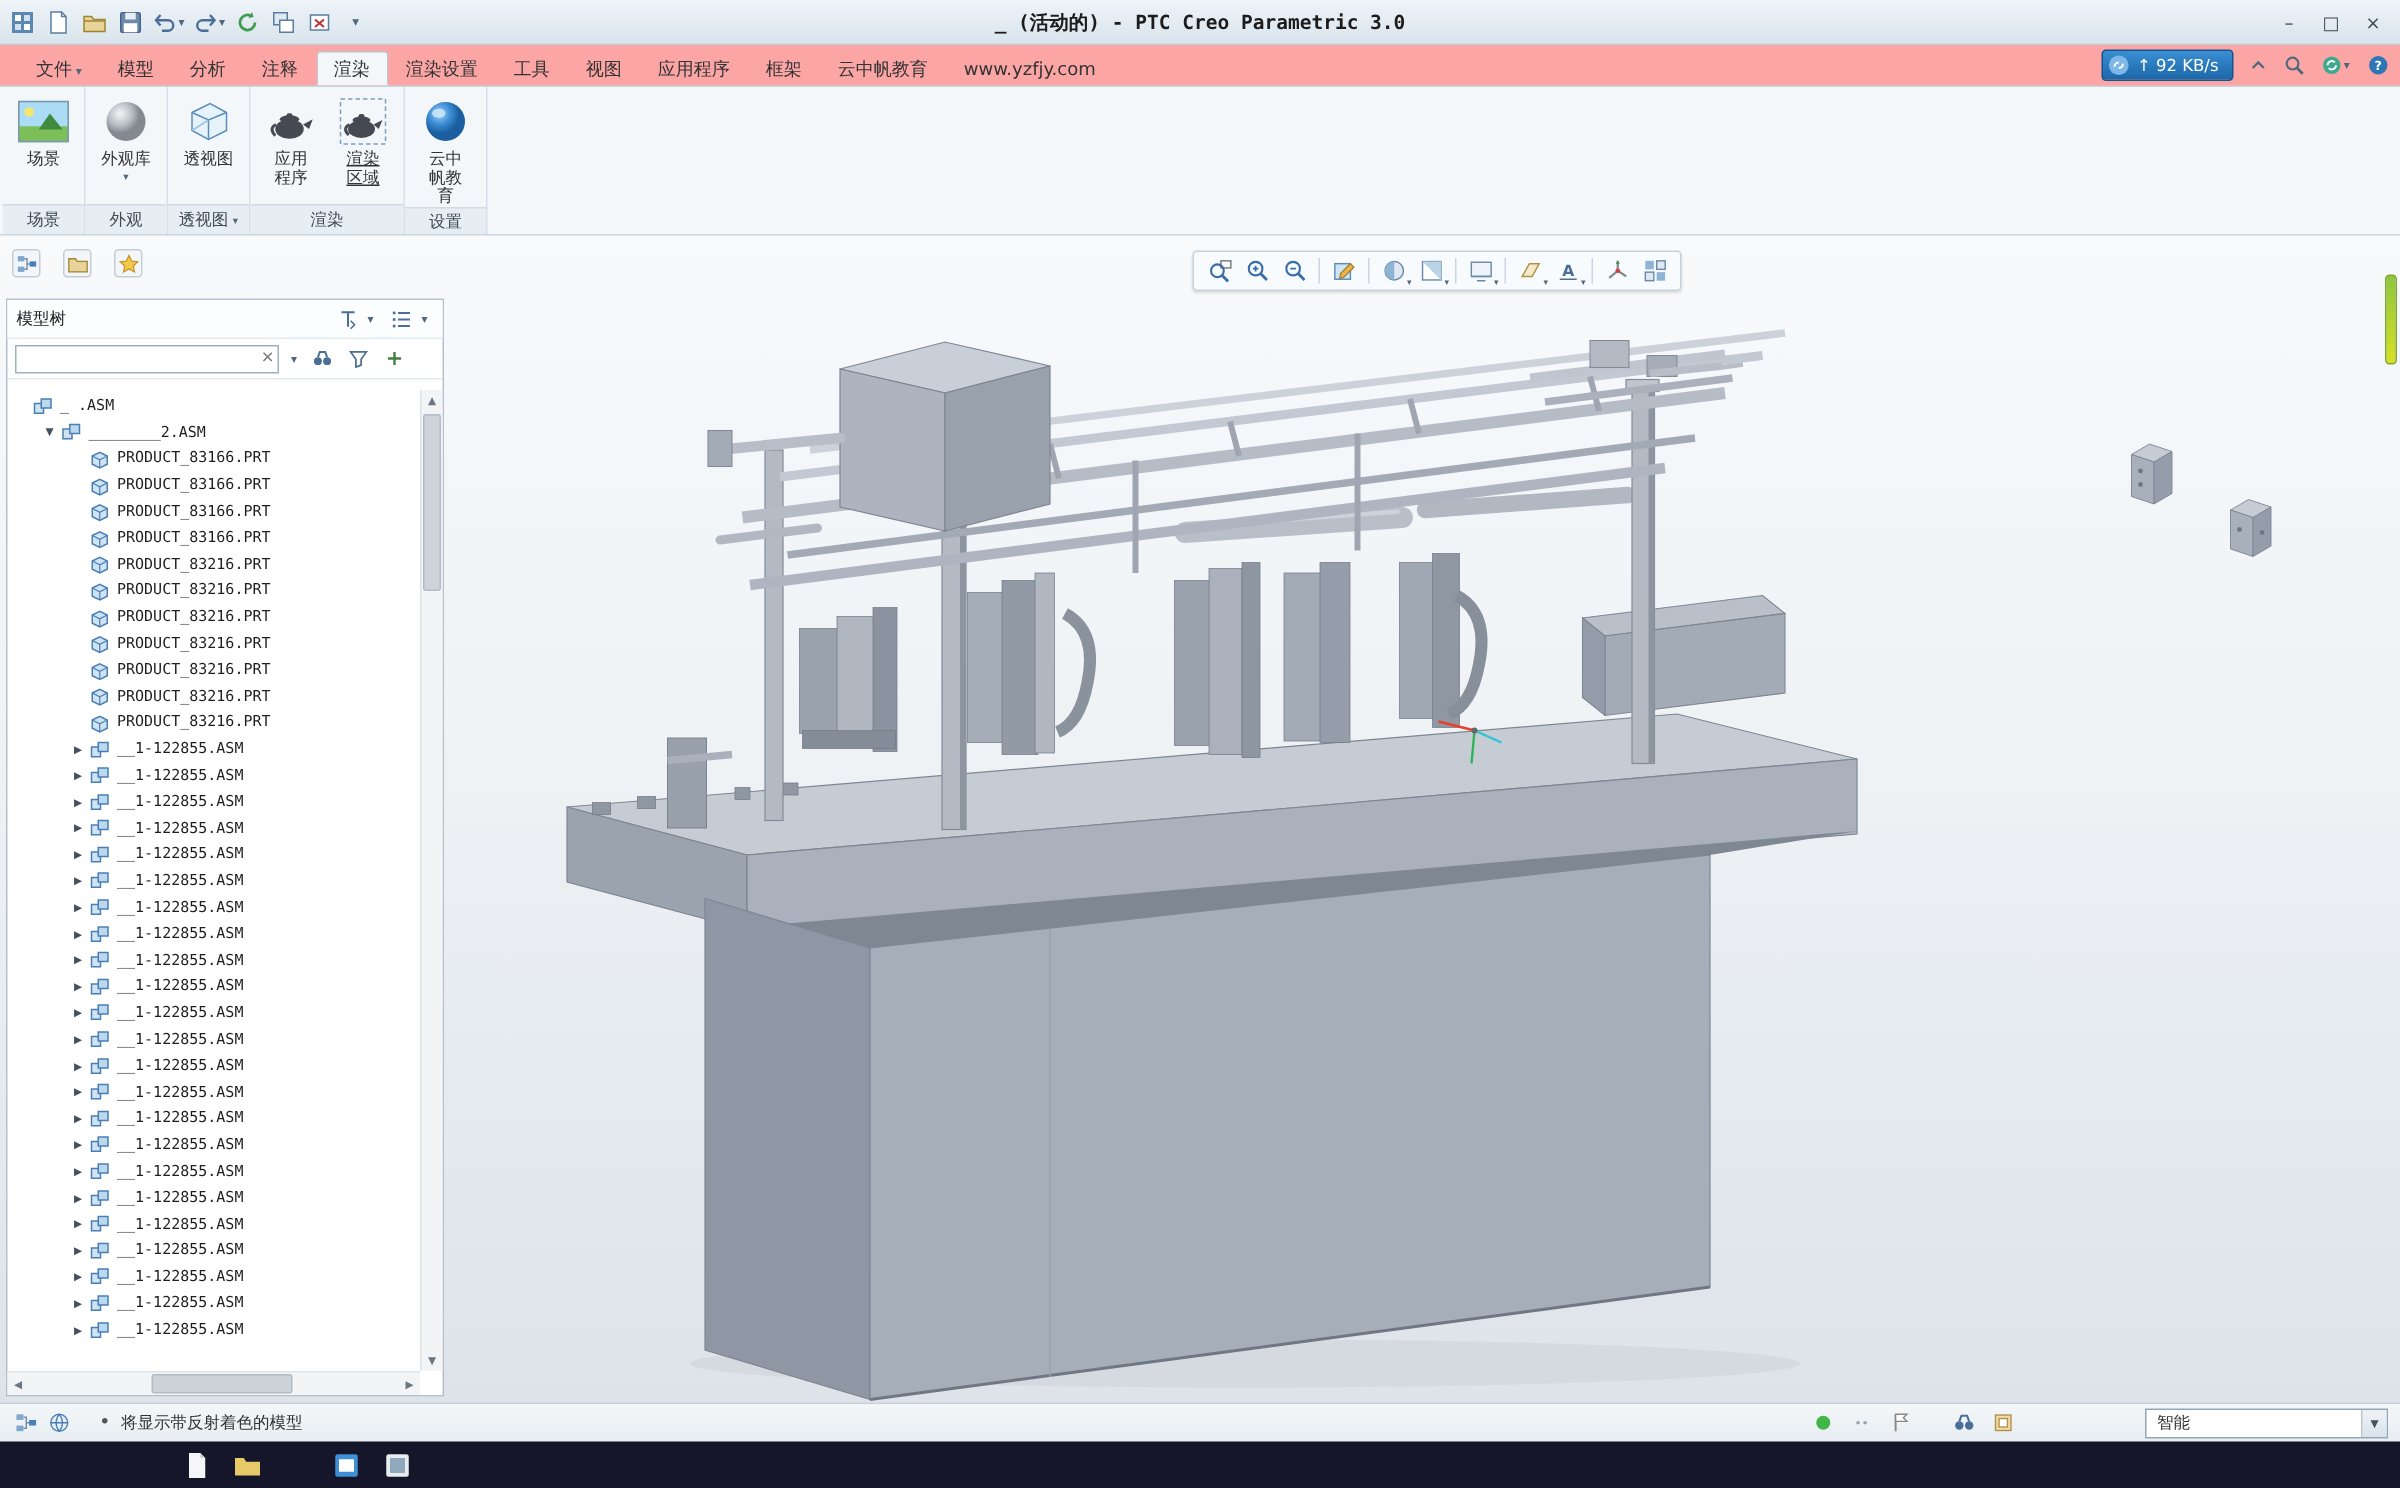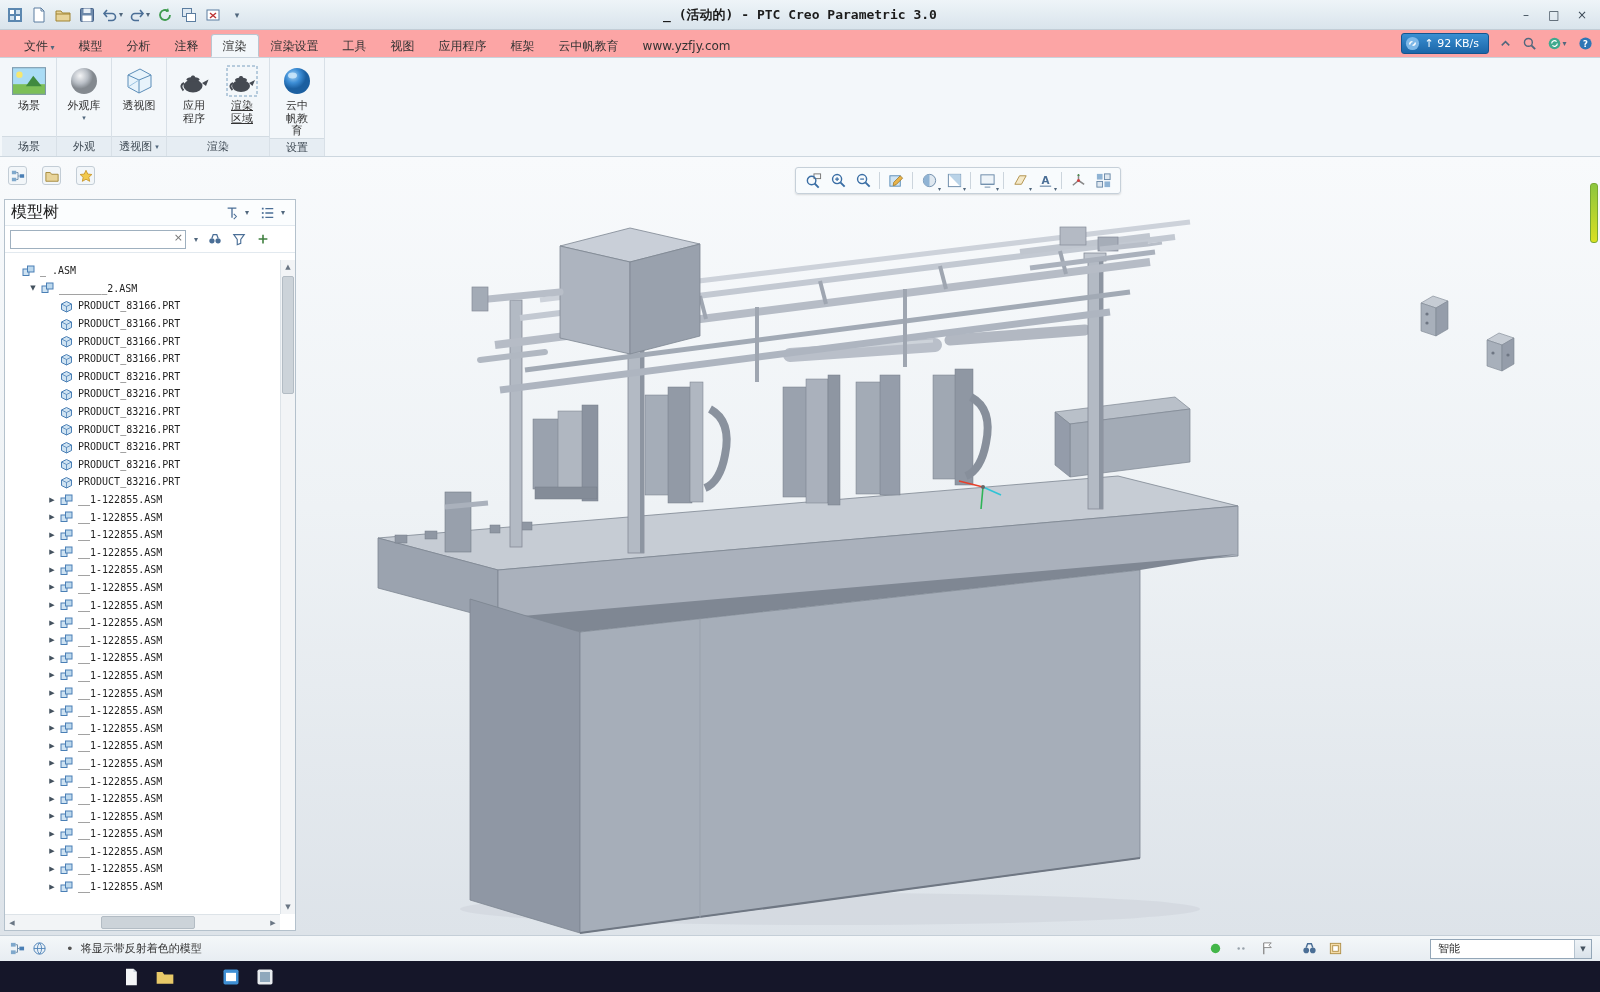--- a/index.html
+++ b/index.html
@@ -60,21 +60,21 @@
   #navstrip{position:absolute;top:9px;left:8px;display:flex;gap:15px;z-index:30;}
   .navicon{width:19px;height:19px;display:flex;align-items:center;justify-content:center;
     border:1px solid #c3cdd6;background:#f2f6f9;border-radius:3px;}
   .navicon svg{width:14px;height:14px;}
 
   
   #treepanel{position:absolute;top:42px;left:4px;width:292px;bottom:4px;background:#fff;
     border:1px solid #b4c1cc;z-index:29;}
   .theader{height:26px;display:flex;align-items:center;padding:0 6px;background:#fbfdfe;
     border-bottom:1px solid #e2e9ef;}
-  .ttitle{font-size:16px;color:#222;}
+  .ttitle{font-size:11px;color:#222;}
   .thicons{margin-left:auto;display:flex;align-items:center;gap:8px;}
   .thicon{display:flex;align-items:center;gap:2px;}
   .thicon svg{width:14px;height:14px;}
   .tsearch{height:27px;display:flex;align-items:center;gap:4px;padding:0 5px;border-bottom:1px solid #e2e9ef;}
   .tsearchwrap{position:relative;width:176px;height:19px;}
   .tsearchinput{width:100%;height:100%;border:1px solid #9fb0bf;font-size:11px;padding:0 16px 0 4px;outline:none;}
   .tclear{position:absolute;right:3px;top:1px;font-size:11px;color:#777;cursor:default;}
   .tsbtn{display:flex;align-items:center;justify-content:center;width:18px;height:18px;}
   .tsbtn svg{width:14px;height:14px;}
   .tsdrop{width:12px;font-size:8px;color:#51677d;text-align:center;}

